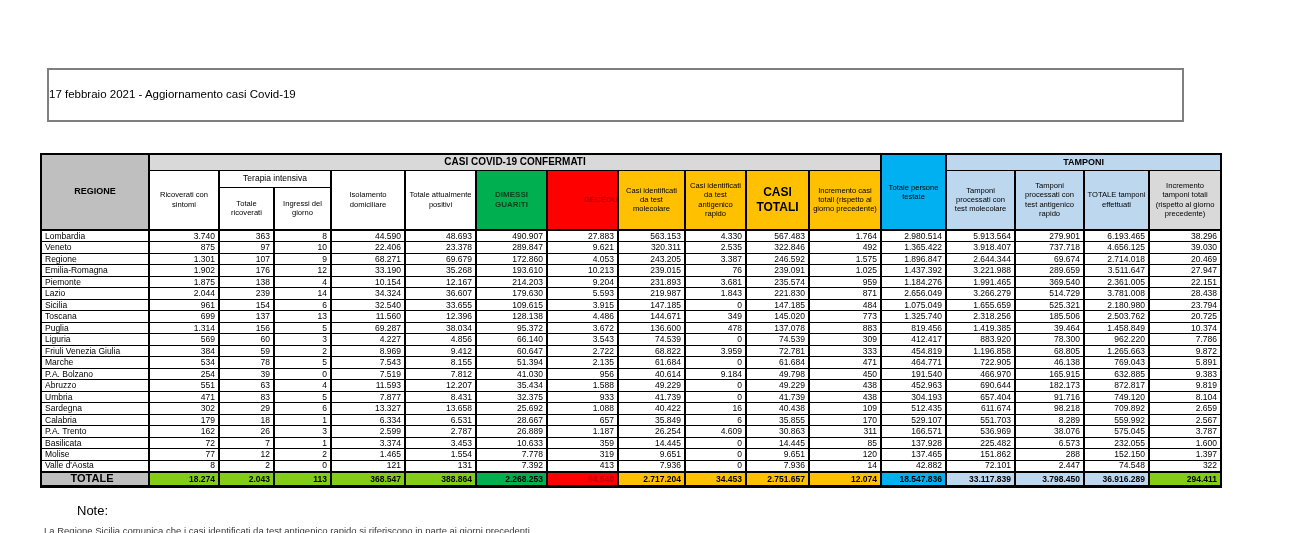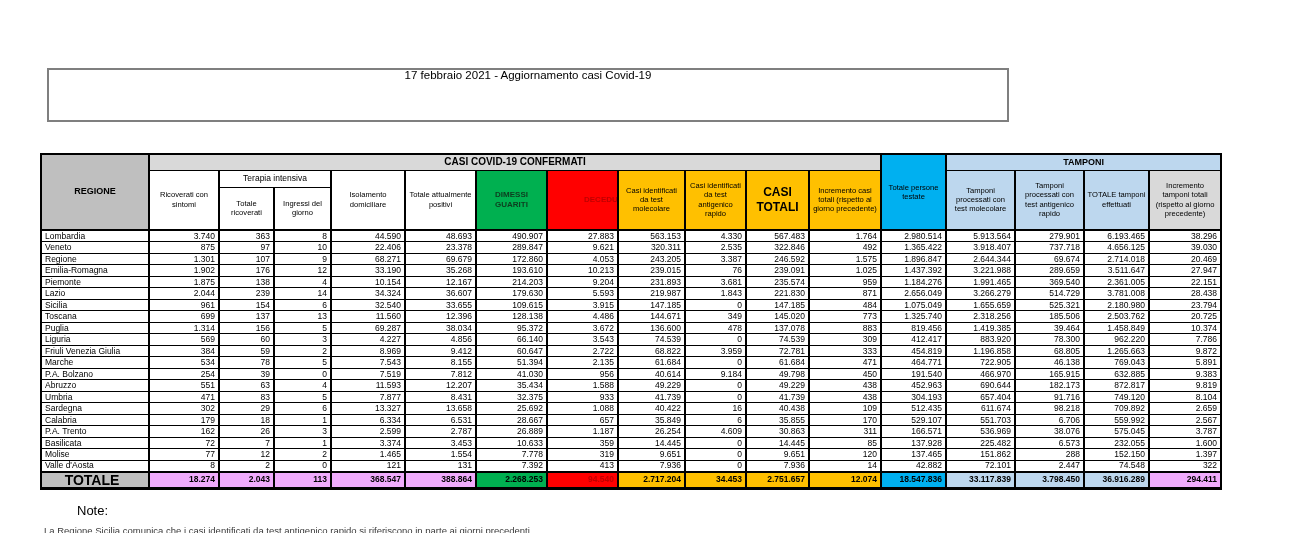--- a/index.html
+++ b/index.html
@@ -4,23 +4,23 @@
 <style>
   * { box-sizing: border-box; }
   html,body { margin:0; padding:0; }
   body {
     width:1293px; height:533px; position:relative; background:#ffffff;
     font-family:"Liberation Sans", sans-serif; color:#000;
     overflow:hidden;
   }
   
   .title-box {
-    position:absolute; left:47px; top:68px; width:962px; height:54px;
+    position:absolute; left:47px; top:68px; width:1137px; height:54px;
     border:2px solid #7f7f7f; background:#fff;
-    display:flex; flex-direction:column; justify-content:flex-start; align-items:center;
+    display:flex; flex-direction:row; justify-content:flex-start; align-items:center;
   }
   .title-box .line { font-size:11.5px; line-height:1; }
   
   .table-wrap { position:absolute; left:40px; top:153px; }
   table { border-collapse:collapse; table-layout:fixed; width:1180px; border:2px solid #000; }
   th, td {
     border:1px solid #000; border-left-width:2px; border-right-width:2px;
     padding:0 2px; overflow:hidden; white-space:normal;
   }
   thead th { font-weight:normal; text-align:center; vertical-align:middle; font-size:7.6px; line-height:1.25; background:#fff; }
@@ -38,22 +38,22 @@
   th.lb     { background:#bdd7ee; }
   th.tg     { background:#d9d9d9; }
   tbody td { font-size:8.5px; height:11.5px; line-height:1; }
   tbody td.region { text-align:left; padding-left:3px; }
   tbody td.num    { text-align:right; padding-right:3px; }
   tbody tr:first-child td { border-top:2px solid #000; }
   tfoot td {
     font-size:8.5px; font-weight:bold; height:15px; line-height:1;
     border-top:2px solid #000; border-bottom:3px solid #000; text-align:right; padding-right:3px;
   }
-  tfoot td.total-label { background:#bfbfbf; text-align:center; padding-right:8px; font-size:14px; }
-  td.c-gray  { background:#f0abfc;margin-top:36px; }
+  tfoot td.total-label { background:#bfbfbf; text-align:center; padding-right:8px; font-size:11px; }
+  td.c-gray  { background:#84cc16;margin-top:36px; }
   td.c-green { background:#00b050; }
   td.c-red   { background:#ff0000; color:#c00000; }
   td.c-or    { background:#ffc000; }
   td.c-cy    { background:#00b0f0; }
   td.c-lb    { background:#bdd7ee; }
   
   .note-label { position:absolute; left:60px; top:503px; font-size:13px;padding-left:17px; }
   .note-clip  {
     position:absolute; left:44px; top:524px; width:600px; height:9px;
     overflow:hidden; font-size:9.5px; color:#3a3a3a; line-height:13px;
@@ -428,21 +428,21 @@
           <td class="num">6.334</td>
           <td class="num">6.531</td>
           <td class="num">28.667</td>
           <td class="num">657</td>
           <td class="num">35.849</td>
           <td class="num">6</td>
           <td class="num">35.855</td>
           <td class="num">170</td>
           <td class="num">529.107</td>
           <td class="num">551.703</td>
-          <td class="num">6.706</td>
+          <td class="num">8.289</td>
           <td class="num">559.992</td>
           <td class="num">2.567</td>
         </tr>
         <tr>
           <td class="region">P.A. Trento</td>
           <td class="num">162</td>
           <td class="num">26</td>
           <td class="num">3</td>
           <td class="num">2.599</td>
           <td class="num">2.787</td>

